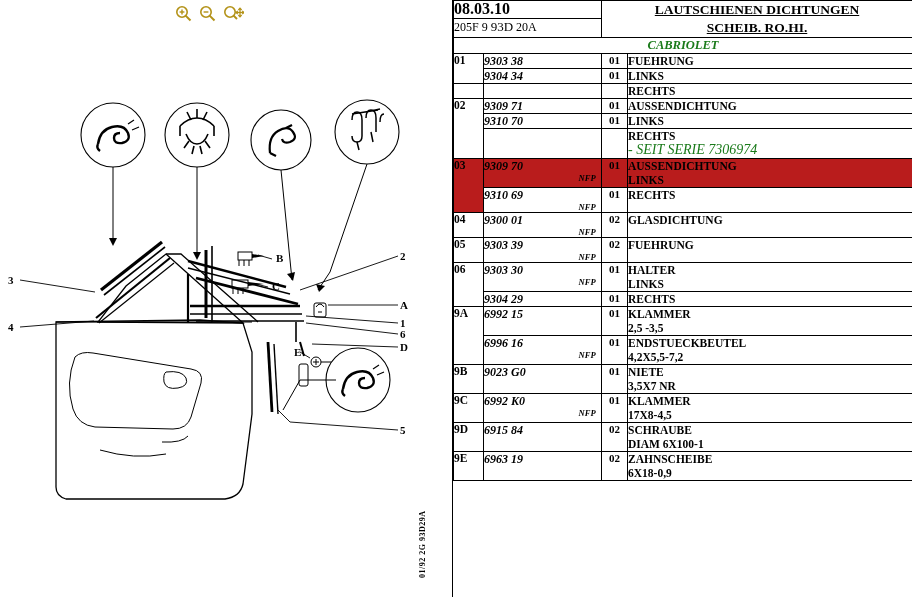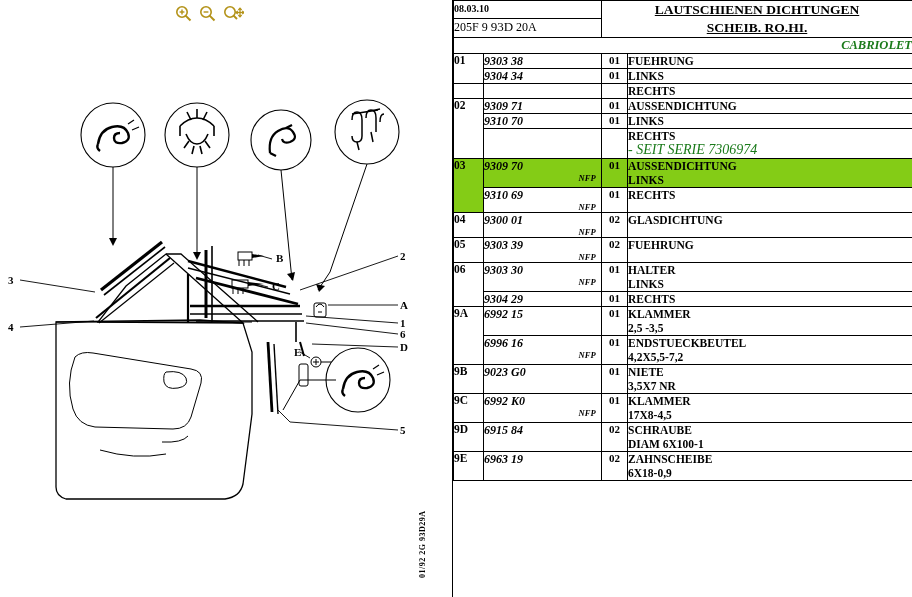--- a/index.html
+++ b/index.html
@@ -87,21 +87,21 @@
     border: 1px solid #000;
     padding: 0;
     vertical-align: top;
   }
   .c-idx   { width: 30px; }
   .c-ref   { width: 118px; }
   .c-qty   { width: 26px; }
   .c-desc  { width: 285px; }
 
   .hdr-left-top, .hdr-left-bot {
-    font-size: 10px;
+    font-size: 16px;
     font-weight: bold;
     padding: 3px 4px 3px 5px;
     height: 17px;
     line-height: 15px;
   }
   .hdr-title {
     text-align: center;
     font-size: 13.5px;
     font-weight: bold;
     line-height: 18px;
@@ -110,21 +110,21 @@
   }
   .hdr-sub {
     font-size: 12px;
     font-weight: normal;
     padding: 3px 4px 3px 5px;
     margin-left: 40px;
   }
   .hdr-sub .num { font-size: 13px; }
 
   .cabriolet {
-    text-align: right;
+    text-align: center;
     font-style: italic;
     font-weight: bold;
     font-size: 12.5px;
     color: #1a7a1a;
     padding: 4px 0 3px 0;
   }
 
   .idx {
     font-size: 11.5px;
     font-weight: bold;
@@ -162,21 +162,21 @@
     line-height: 14px;
   }
   .note-green {
     color: #1a7a1a;
     font-style: italic;
     font-weight: normal;
     font-size: 14px;
     padding: 1px 0 2px 5px;
     line-height: 12px;
   }
-  tr.highlight > td { background: #84cc16; }
+  tr.highlight > td { background: #b91c1c; }
   .cellpad-b { padding-bottom: 3px; }
 </style>
 </head>
 <body>
 
 <div id="page">
 
   <div id="left-pane">
 
     <div id="zoom-toolbar">

